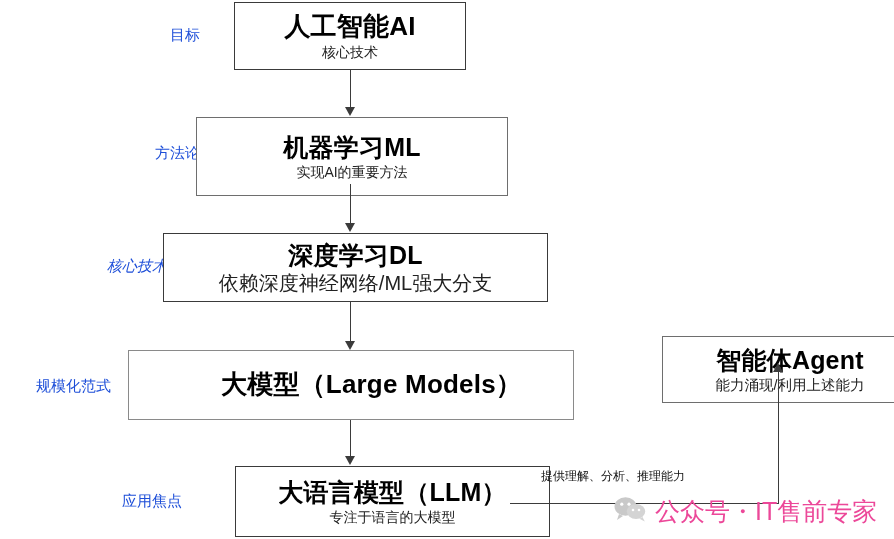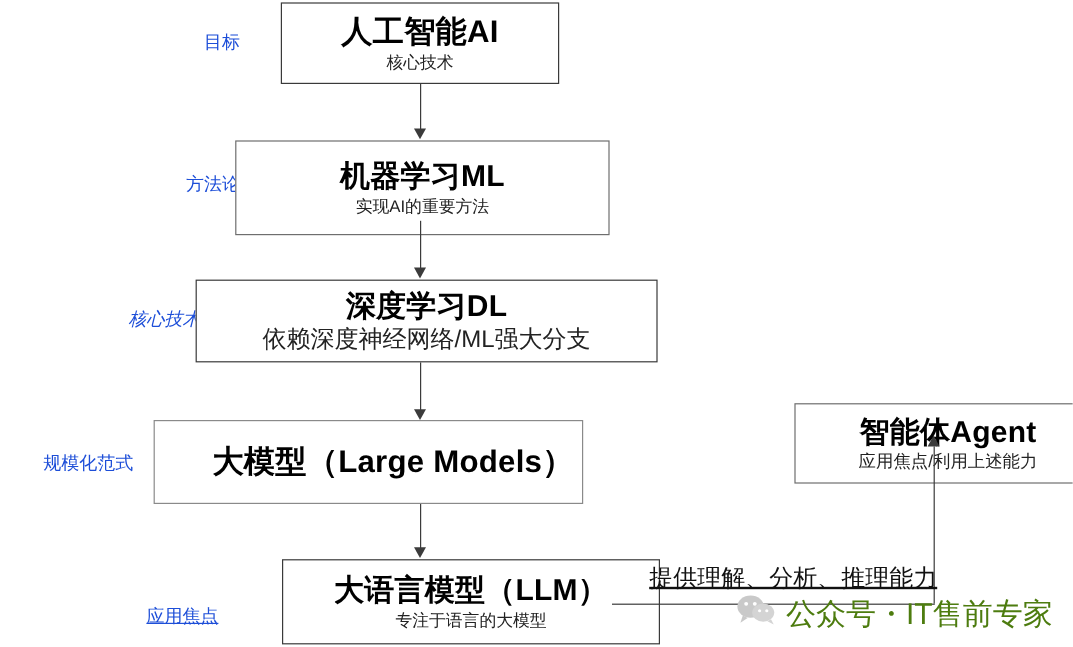--- a/index.html
+++ b/index.html
@@ -79,54 +79,53 @@
     width: 0;
     height: 0;
     border-left: 5px solid transparent;
     border-right: 5px solid transparent;
     border-bottom: 9px solid #3b3b3b;
   }
 
   
   .edge-caption {
     position: absolute;
-    font-size: 20px;
+    font-size: 12px;
     color: #111111;
     white-space: nowrap;
-    text-decoration: underline;
   }
 
   
   .watermark {
     position: absolute;
     display: flex;
     align-items: center;
     gap: 9px;
-    color: #4d7c0f;
+    color: #ec4899;
     font-size: 25px;
     white-space: nowrap;
     pointer-events: none;
     user-select: none;
   }
   .wm-icon { display: block; }
 </style>
 </head>
 <body>
 
 <div id="canvas">
 
   <div class="stage-label" style="left:110px; top:26px; width:90px;">目标</div>
 
   <div class="stage-label" style="left:78px; top:144px; width:122px;">方法论</div>
 
   <div class="stage-label" style="left:30px; top:257px; width:137px;font-style:italic;">核心技术</div>
 
   <div class="stage-label" style="left:6px; top:377px; width:105px;">规模化范式</div>
 
-  <div class="stage-label" style="left:60px; top:504px; width:122px;text-decoration:underline;">应用焦点</div>
+  <div class="stage-label" style="left:60px; top:492px; width:122px;">应用焦点</div>
 
   <div class="node border-dark" style="left:234px; top:2px; width:232px; height:68px;">
     <div class="title" style="font-size:26px;">人工智能AI</div>
     <div class="sub" style="font-size:14px;">核心技术</div>
   </div>
 
   <div class="vline" style="left:350px; top:70px; height:39px;"></div>
   <div class="arrow-down" style="left:345px; top:107px;"></div>
 
   <div class="node border-mid" style="left:196px; top:117px; width:312px; height:79px;">
@@ -138,35 +137,35 @@
   <div class="arrow-down" style="left:345px; top:223px;"></div>
 
   <div class="node border-dark" style="left:163px; top:233px; width:385px; height:69px;">
     <div class="title" style="font-size:25px;">深度学习DL</div>
     <div class="sub" style="font-size:20px;">依赖深度神经网络/ML强大分支</div>
   </div>
 
   <div class="vline" style="left:350px; top:302px; height:42px;"></div>
   <div class="arrow-down" style="left:345px; top:341px;"></div>
 
-  <div class="node border-light" style="left:128px; top:350px; width:358px; height:70px;padding-left:41px;">
+  <div class="node border-light" style="left:128px; top:350px; width:446px; height:70px;padding-left:41px;">
     <div class="title" style="font-size:26px;">大模型（Large Models）</div>
   </div>
 
   <div class="vline" style="left:350px; top:420px; height:38px;"></div>
   <div class="arrow-down" style="left:345px; top:456px;"></div>
 
   <div class="node border-dark" style="left:195px; top:466px; width:315px; height:71px;margin-left:40px;">
     <div class="title" style="font-size:25px;">大语言模型（LLM）</div>
     <div class="sub" style="font-size:14px;">专注于语言的大模型</div>
   </div>
 
   <div class="node border-mid" style="left:662px; top:312px; width:256px; height:67px;margin-top:24px;">
     <div class="title" style="font-size:25px;">智能体Agent</div>
-    <div class="sub" style="font-size:14.5px;">应用焦点/利用上述能力</div>
+    <div class="sub" style="font-size:14.5px;">能力涌现/利用上述能力</div>
   </div>
 
   <div class="hline" style="left:510px; top:503px; width:269px;"></div>
   <div class="vline" style="left:778px; top:372px; height:131px;"></div>
   <div class="arrow-up" style="left:773px; top:363px;"></div>
 
   <div class="edge-caption" style="left:541px; top:468px;">提供理解、分析、推理能力</div>
 
   <div class="watermark" style="left:614px; top:495px;">
     <span class="wm-icon">

